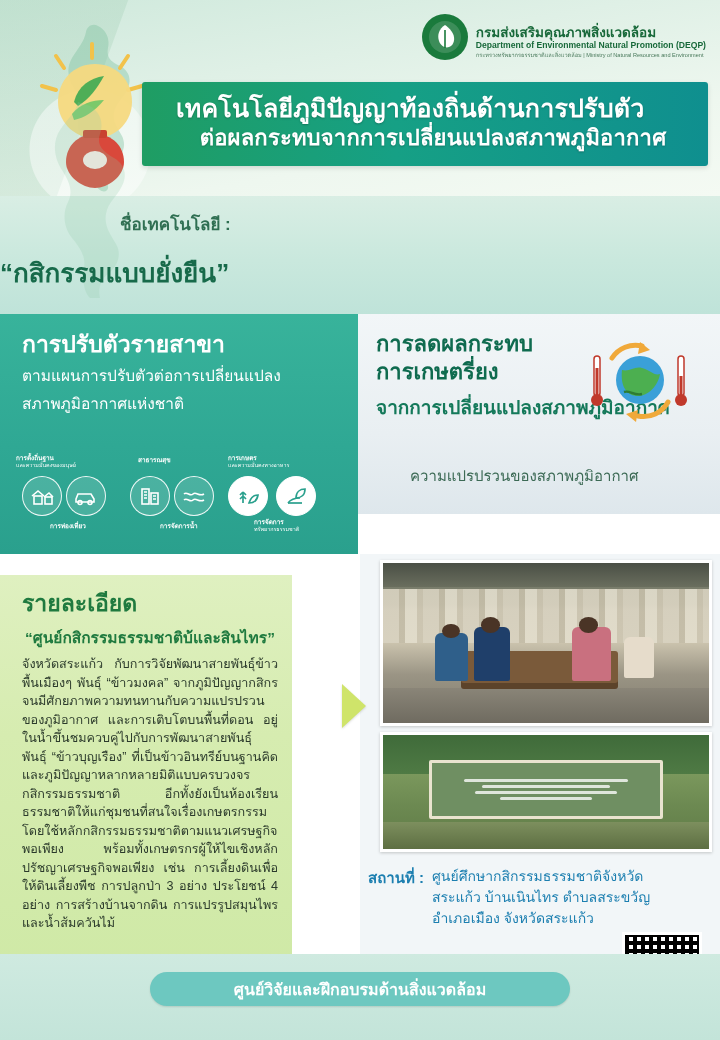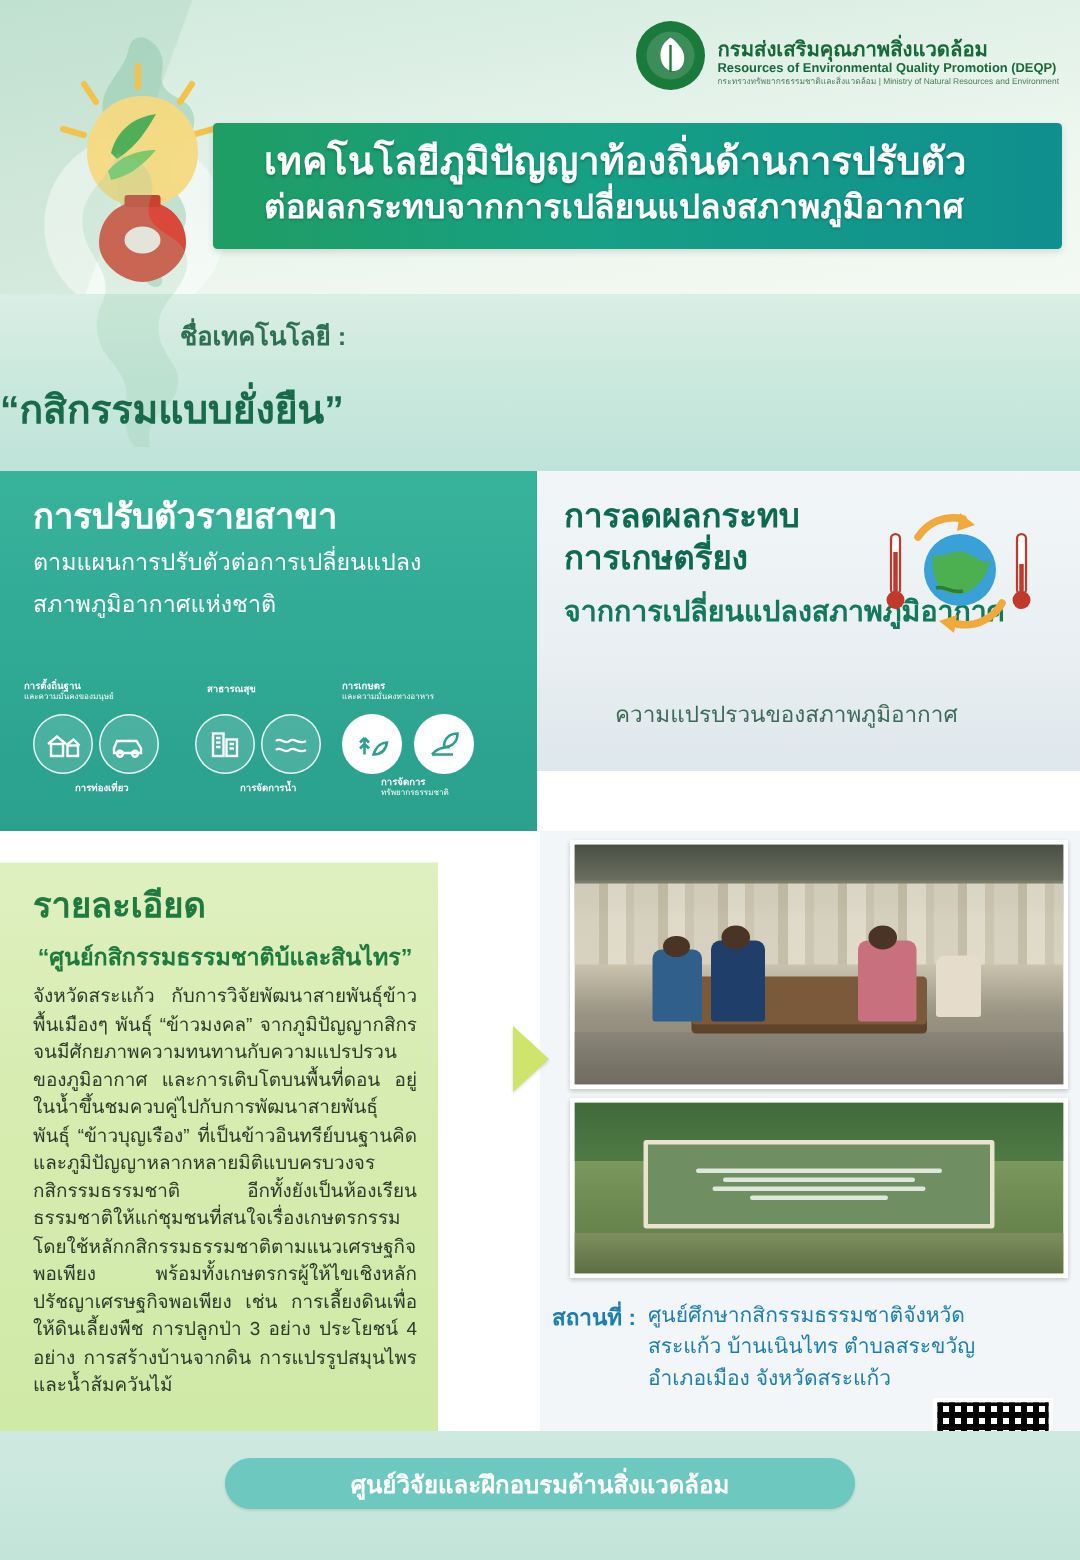--- a/index.html
+++ b/index.html
@@ -60,21 +60,21 @@
     box-shadow: 0 2px 5px rgba(0,0,0,0.12);
     display: flex; flex-direction: column; justify-content: center;
     padding: 4px 18px 8px 34px;
   }
   .title-band .t1, .title-band .t2 {
     color: #ffffff; font-weight: bold; letter-spacing: .2px;
     text-shadow: 0 1px 2px rgba(0,0,0,0.25);
     line-height: 1.24;
   }
   .title-band .t1 { font-size: 25px; }
-  .title-band .t2 { font-size: 22px; }
+  .title-band .t2 { font-size: 22px; text-align: center; }
 
   
   .namestrip {
     position: absolute; left: 0; top: 196px; width: 720px; height: 118px;
     background: linear-gradient(180deg, #d9eee4 0%, #c9e8dd 55%, #bfe3d9 100%);
   }
   .namestrip .label {
     position: absolute; left: 120px; top: 14px;
     font-size: 17px; color: #2f6f52; font-weight: bold;
   }
@@ -299,21 +299,21 @@
     <div class="logo-deqp">
       <div class="logo-mark">
         <svg viewBox="0 0 34 34" xmlns="http://www.w3.org/2000/svg">
           <circle cx="17" cy="17" r="16" fill="#ffffff" opacity="0.15"></circle>
           <path d="M17 5 C11 9 9 15 11 21 C13 27 19 29 23 26 C27 23 27 16 24 12 C21 8 19 6 17 5 Z" fill="#ffffff"></path>
           <path d="M17 28 L17 10" stroke="#1a7a3c" stroke-width="1.6"></path>
         </svg>
       </div>
       <div class="logo-text">
         <div class="l1">กรมส่งเสริมคุณภาพสิ่งแวดล้อม</div>
-        <div class="l2">Resources of Environmental Quality Promotion (DEQP)</div>
+        <div class="l2">Department of Environmental Natural Promotion (DEQP)</div>
         <div class="l3">กระทรวงทรัพยากรธรรมชาติและสิ่งแวดล้อม | Ministry of Natural Resources and Environment</div>
       </div>
     </div>
 
     <div class="bulb-icon">
       <svg viewBox="0 0 122 148" xmlns="http://www.w3.org/2000/svg">
         <g stroke="#f2c24a" stroke-width="4" stroke-linecap="round">
           <line x1="22" y1="14" x2="30" y2="26"></line>
           <line x1="58" y1="2" x2="58" y2="16"></line>
           <line x1="94" y1="14" x2="86" y2="26"></line>

